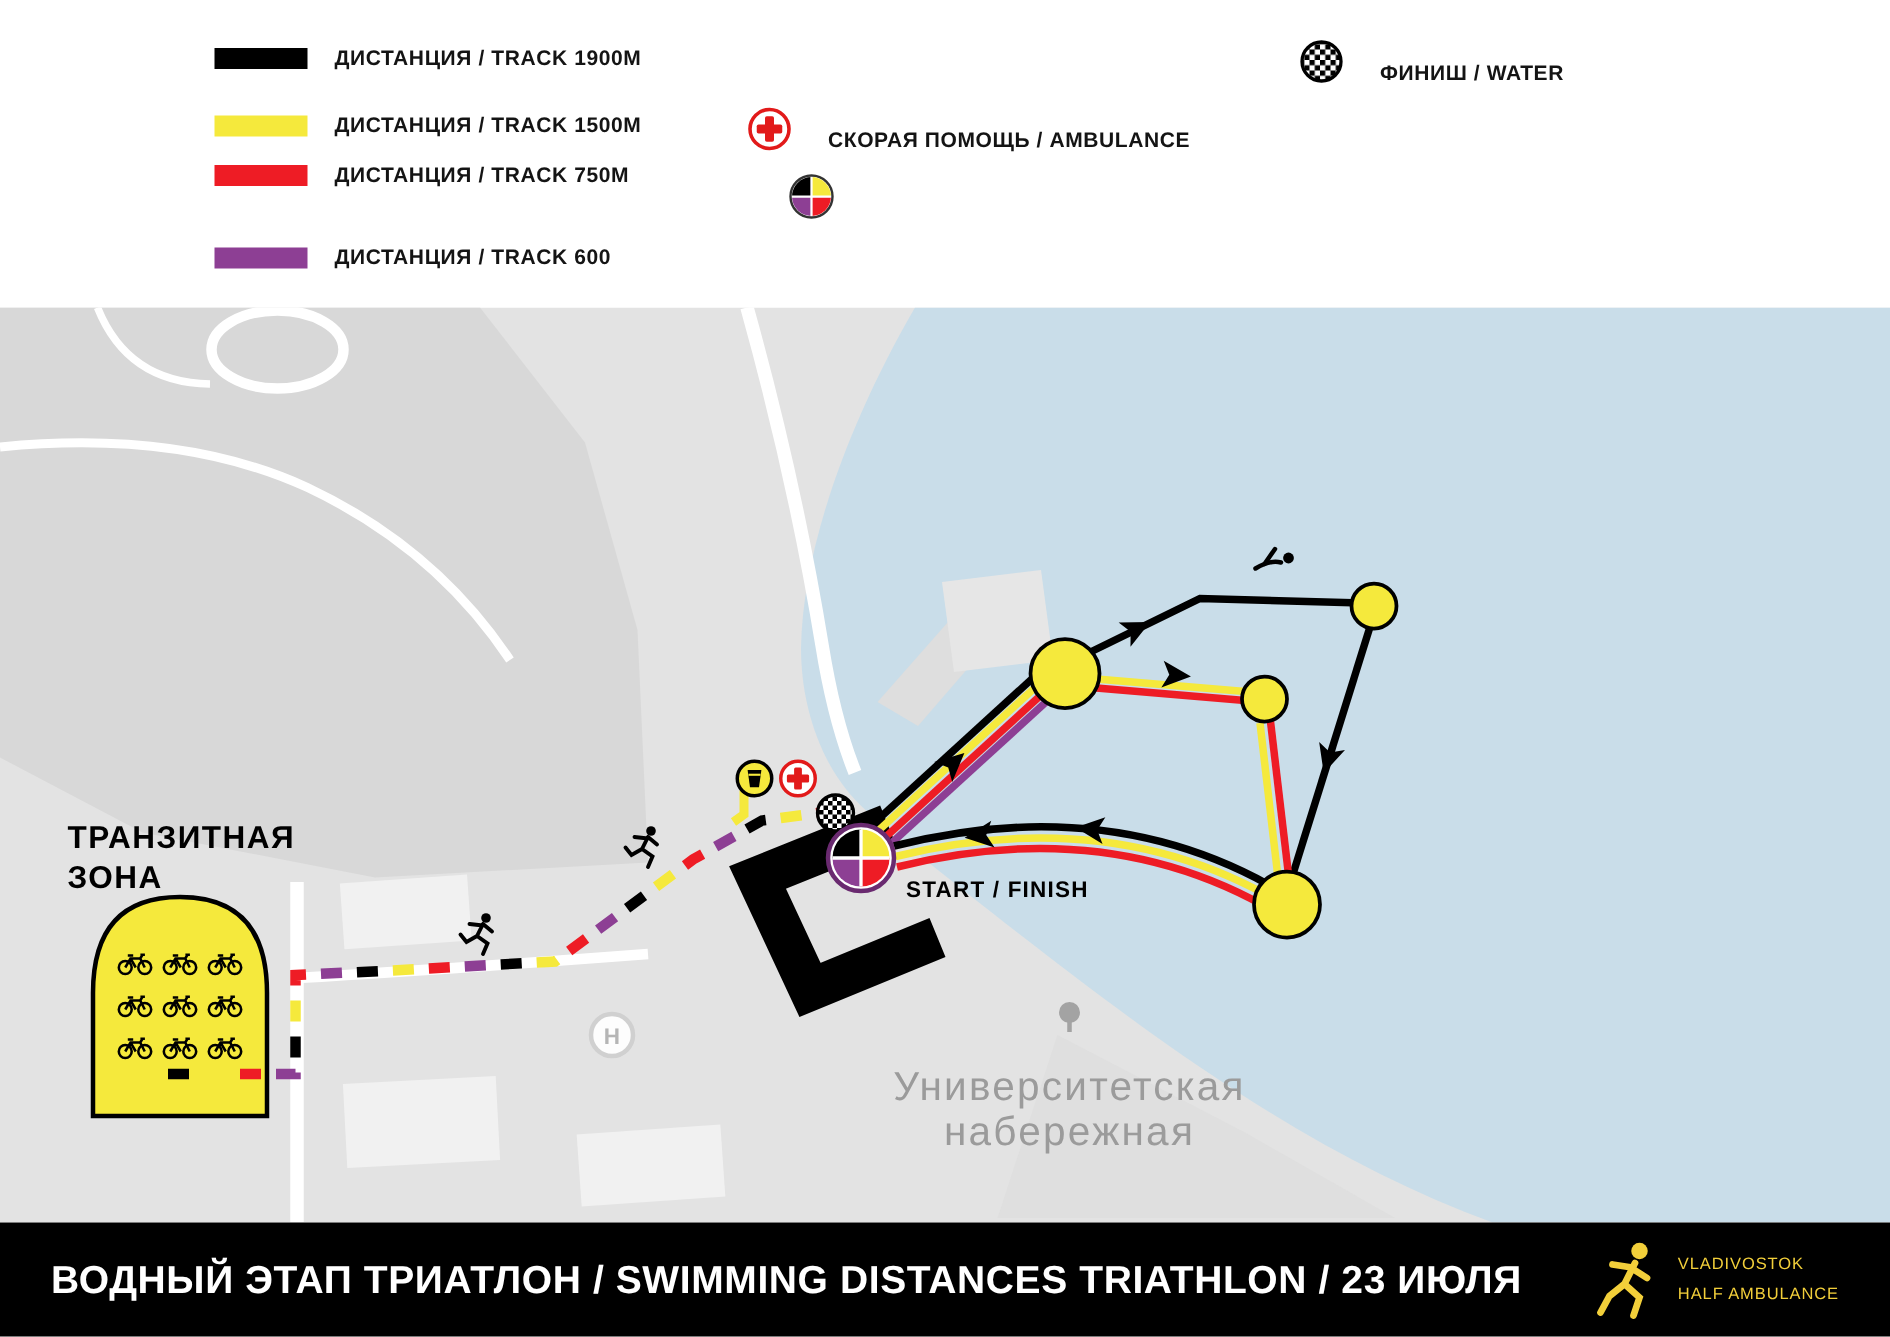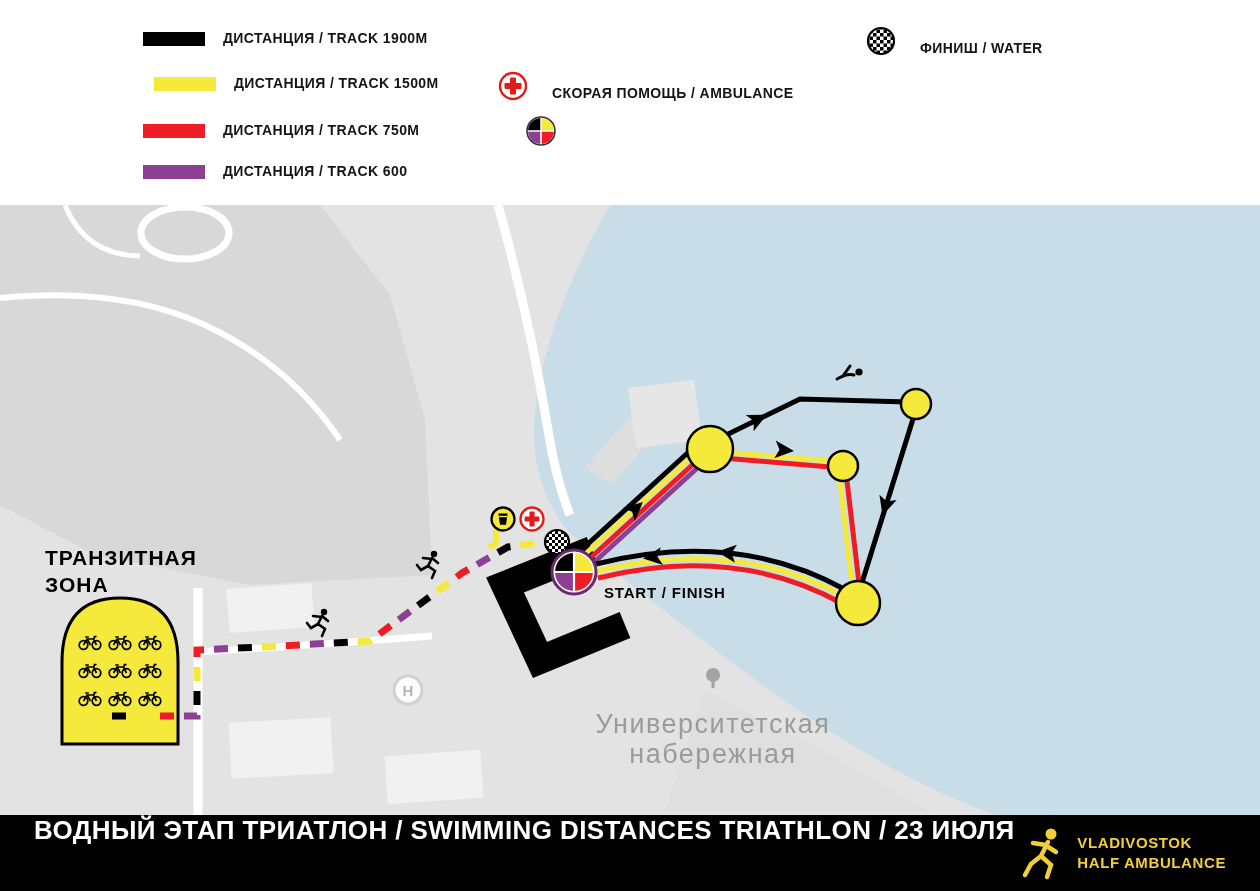--- a/index.html
+++ b/index.html
@@ -11,46 +11,46 @@
   
   .legend-row{position:absolute;display:flex;align-items:flex-end;margin-left:18px;}
   .swatch{width:62px;height:14px;margin-right:18px;flex:0 0 auto;}
   .sw-1900{background:#000000}
   .sw-1500{background:#F5E93C}
   .sw-750{background:#EE1C25}
   .sw-300{background:#8D3F94}
   .legend-label{font-weight:bold;font-size:14px;letter-spacing:.4px;color:#141414;white-space:nowrap;}
   .legend-label.two-line{line-height:17px;}
   .icon-cell{width:38px;display:flex;justify-content:flex-start;align-items:center;margin-right:16px;flex:0 0 auto;}
-  .r1{left:125px;top:30px}.r2{left:136px;top:75px}.r3{left:125px;top:122px}.r4{left:125px;top:163px}
+  .r1{left:125px;top:30px}.r2{left:125px;top:75px}.r3{left:125px;top:108px}.r4{left:125px;top:163px}
   .s1{left:508px;top:26px}.s2{left:480px;top:71px}.s3{left:508px;top:116px}
   .m1{left:848px;top:26px}.m2{left:844px;top:70px}
 
   
   .map{position:absolute;left:0;top:205px;display:block;}
   .txt{font-family:"Liberation Sans",sans-serif;}
   .transit-label{font-size:21px;font-weight:bold;fill:#000;letter-spacing:1px;}
   .sf-label{font-size:15px;font-weight:bold;fill:#000;letter-spacing:.8px;}
   .street{font-size:27px;fill:#9b9b9b;letter-spacing:1.5px;text-anchor:middle;}
   .heli{font-size:15px;font-weight:bold;fill:#b5b5b5;text-anchor:middle;}
   .route{fill:none;stroke-width:7;stroke-dasharray:14 82;stroke-linecap:butt;}
   .route-k{stroke:#000000;stroke-dashoffset:0;}
   .route-y{stroke:#F5E93C;stroke-dashoffset:-24;}
   .route-r{stroke:#EE1C25;stroke-dashoffset:-48;}
   .route-p{stroke:#8D3F94;stroke-dashoffset:-72;}
   .swim{fill:none;stroke-width:5;}
   .swim-k{stroke:#000000}.swim-y{stroke:#F5E93C}.swim-r{stroke:#EE1C25}.swim-p{stroke:#8D3F94}
 
   
   .footer{position:absolute;left:0;top:815px;width:1260px;height:76px;background:#000;
-          display:flex;justify-content:space-between;
+          display:flex;align-items:center;justify-content:space-between;
           padding:0 34px;box-sizing:border-box;}
   .footer-title{color:#fff;font-weight:bold;font-size:26px;letter-spacing:.4px;white-space:nowrap;}
   .logo{display:flex;align-items:center;gap:10px;}
-  .logo-text{color:#F2CF3A;font-weight:bold;font-size:15px;line-height:20px;letter-spacing:.6px;white-space:nowrap;}
+  .logo-text{color:#F2CF3A;font-weight:normal;font-size:11px;line-height:20px;letter-spacing:.6px;white-space:nowrap;}
 </style>
 </head>
 <body>
 
 <div class="poster">
 
   <div class="legend-row r1">
     <span class="swatch sw-1900"></span>
     <span class="legend-label">ДИСТАНЦИЯ / TRACK 1900М</span>
   </div>

